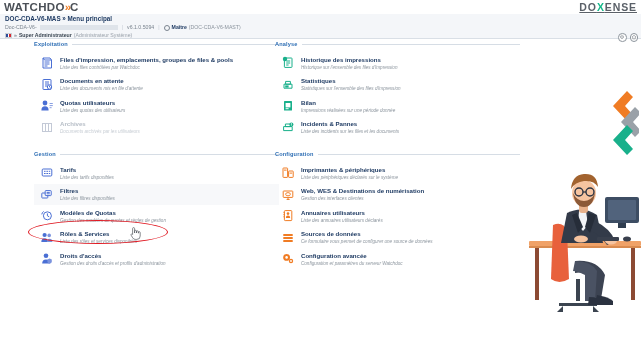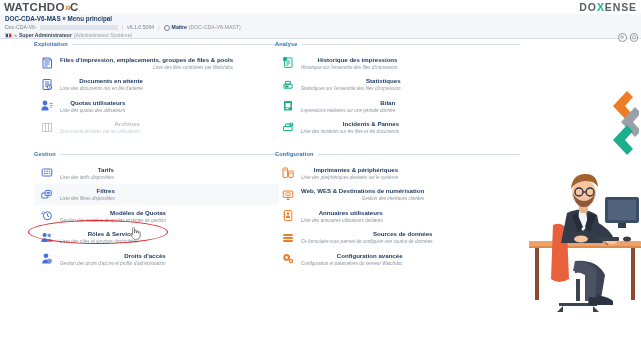--- a/index.html
+++ b/index.html
@@ -2,38 +2,38 @@
 <html><head>
 <meta charset="utf-8">
 <style>
   * { box-sizing: border-box; margin: 0; padding: 0; }
   html, body {
     width: 641px; height: 350px;
     background: #ffffff;
     font-family: "Liberation Sans", sans-serif;
     overflow: hidden;
   }
-  #app { position: relative; width: 641px; height: 288px; background:#fff;text-align:right; }
+  #app { position: relative; width: 641px; height: 288px; background:#fff; }
 
   
   .topbar {
     position: absolute; left:0; top:0; width:641px; height:14px;
     background:#fff;
   }
   .logo-watchdoc {
     position:absolute; left:4px; top:1px;
     font-size:11.5px; font-weight:bold; letter-spacing:0.3px;
     color:#4a4f56; line-height:12px;
     font-family:"Liberation Sans", sans-serif;
   }
   .logo-watchdoc .chev { color:#ef7d22; font-weight:bold; letter-spacing:-1px; }
   .logo-doxense {
     position:absolute; right:4px; top:2px;
     font-size:10.5px; font-weight:bold; letter-spacing:0.9px;
-    color:#5a6068; line-height:11px;
+    color:#5a6068; line-height:11px;text-decoration:underline;
   }
   .logo-doxense .x { color:#14b88a; }
 
   
   .infostrip {
     position:absolute; left:0; top:14px; width:641px; height:25px;
     background:#f4f6f9; border-bottom:1px solid #d9dfe6;
   }
   .breadcrumb {
     position:absolute; left:5px; top:1px;

